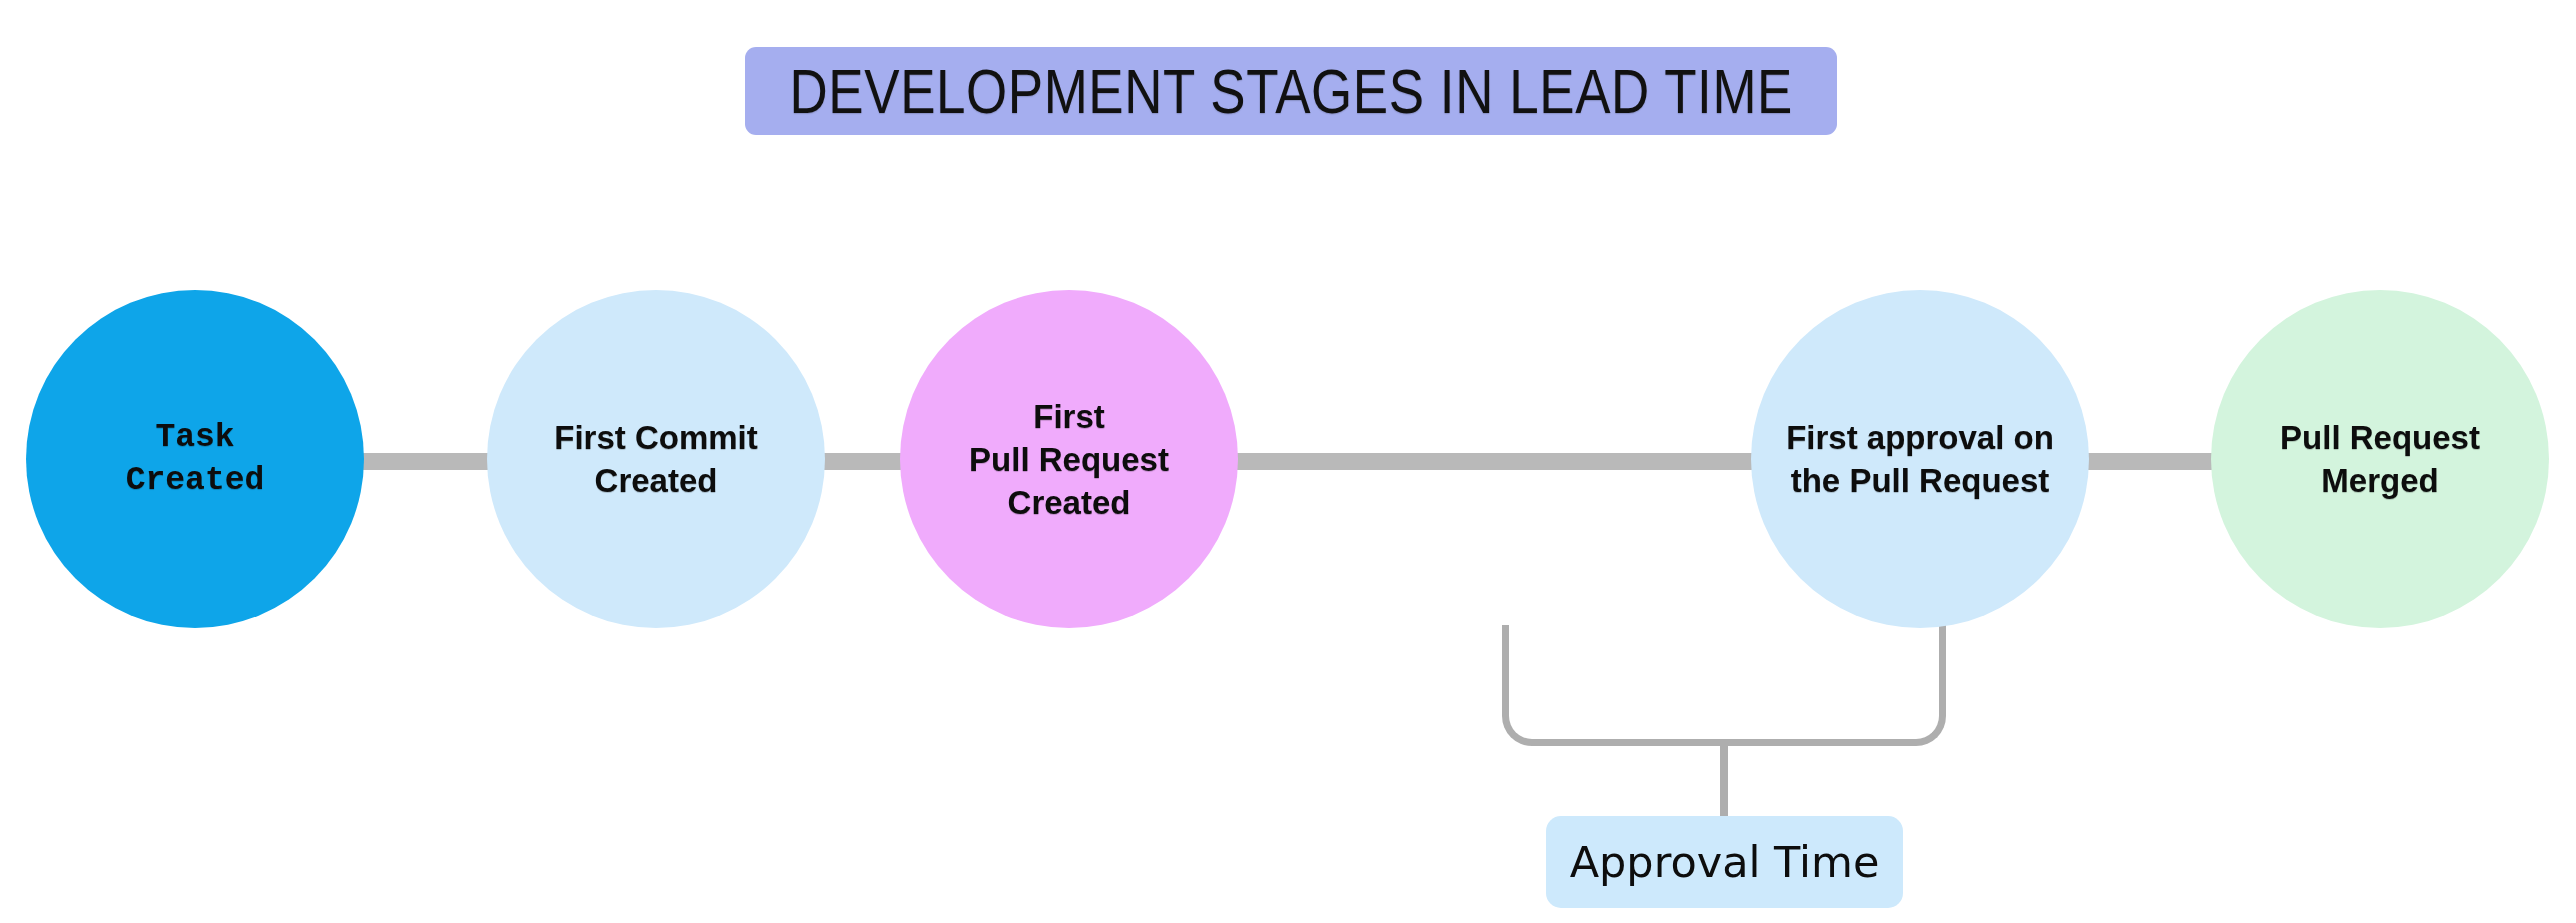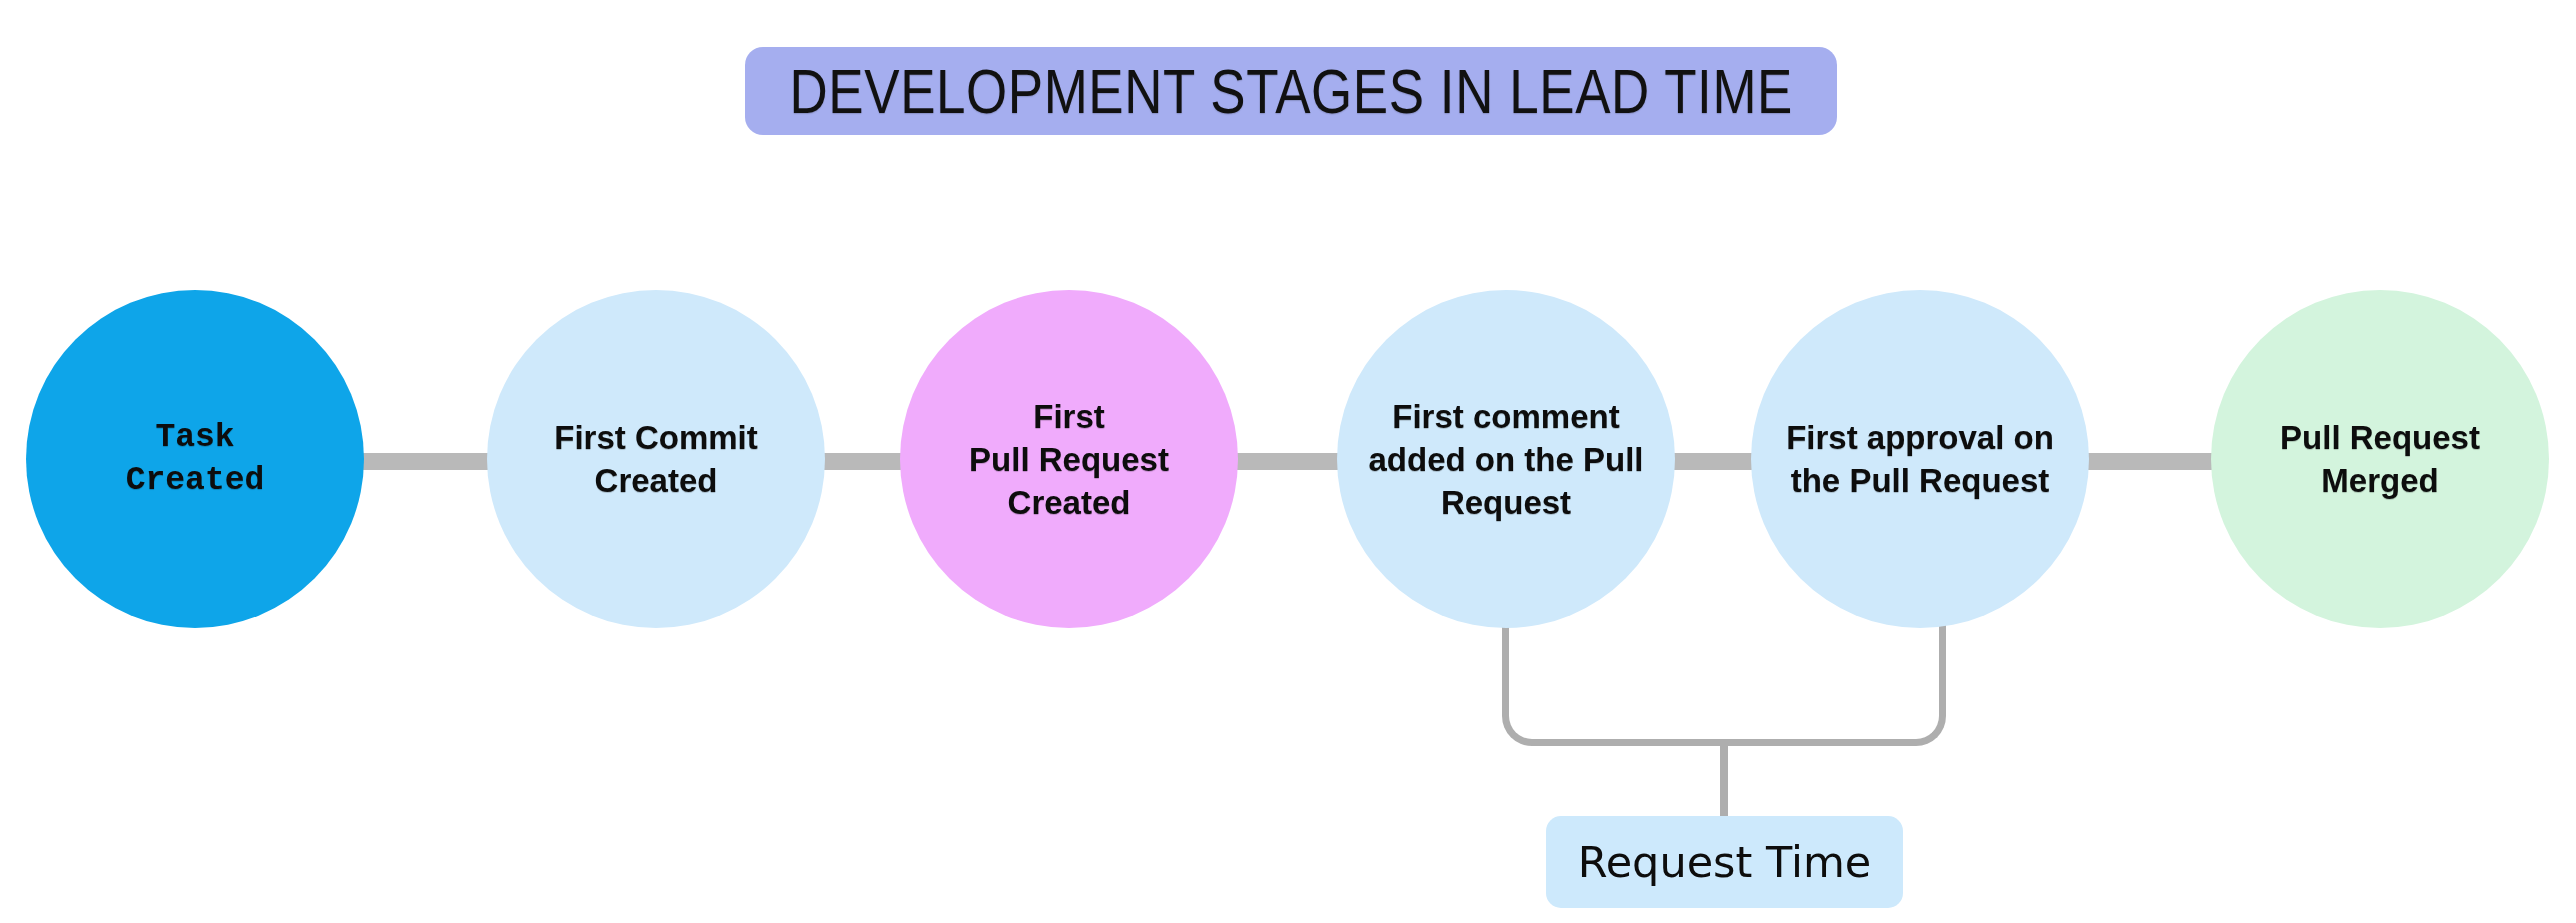--- a/index.html
+++ b/index.html
@@ -22,21 +22,21 @@
     background: #ffffff;
   }
 
   
   .title-box {
     position: absolute;
     left: 745px;
     top: 47px;
     width: 1092px;
     height: 88px;
-    border-radius: 18px;
+    border-radius: 11px;
     display: flex;
     align-items: center;
     justify-content: center;
   }
   .title-text {
     font-size: 63px;
     font-weight: 500;
     color: #111111;
     letter-spacing: 0.7px;
     white-space: nowrap;
@@ -153,35 +153,30 @@
   </div>
   <div class="stage stage-2" style="background-color: rgb(207, 233, 251);">
     <span class="stage-label">First Commit
 Created</span>
   </div>
   <div class="stage stage-3" style="background-color: #f0abfc;">
     <span class="stage-label">First
 Pull Request
 Created</span>
   </div>
-  <div class="stage stage-4" style="background-color: rgb(207, 233, 251);">
-    <span class="stage-label">First comment
-added on the Pull
-Request</span>
-  </div>
   <div class="stage stage-5" style="background-color: rgb(207, 233, 251);">
     <span class="stage-label">First approval on
 the Pull Request</span>
   </div>
   <div class="stage stage-6" style="background-color: rgb(211, 244, 221);">
     <span class="stage-label">Pull Request
 Merged</span>
   </div>
 
   <div class="bracket" style="border-color: rgb(174, 174, 174);"></div>
   <div class="bracket-stem" style="background-color: rgb(174, 174, 174);"></div>
 
   <div class="label-box" style="background-color: rgb(205, 233, 252);">
-    <span class="label-text">Request Time</span>
+    <span class="label-text">Approval Time</span>
   </div>
 
 </div>
 
 
 </body></html>

